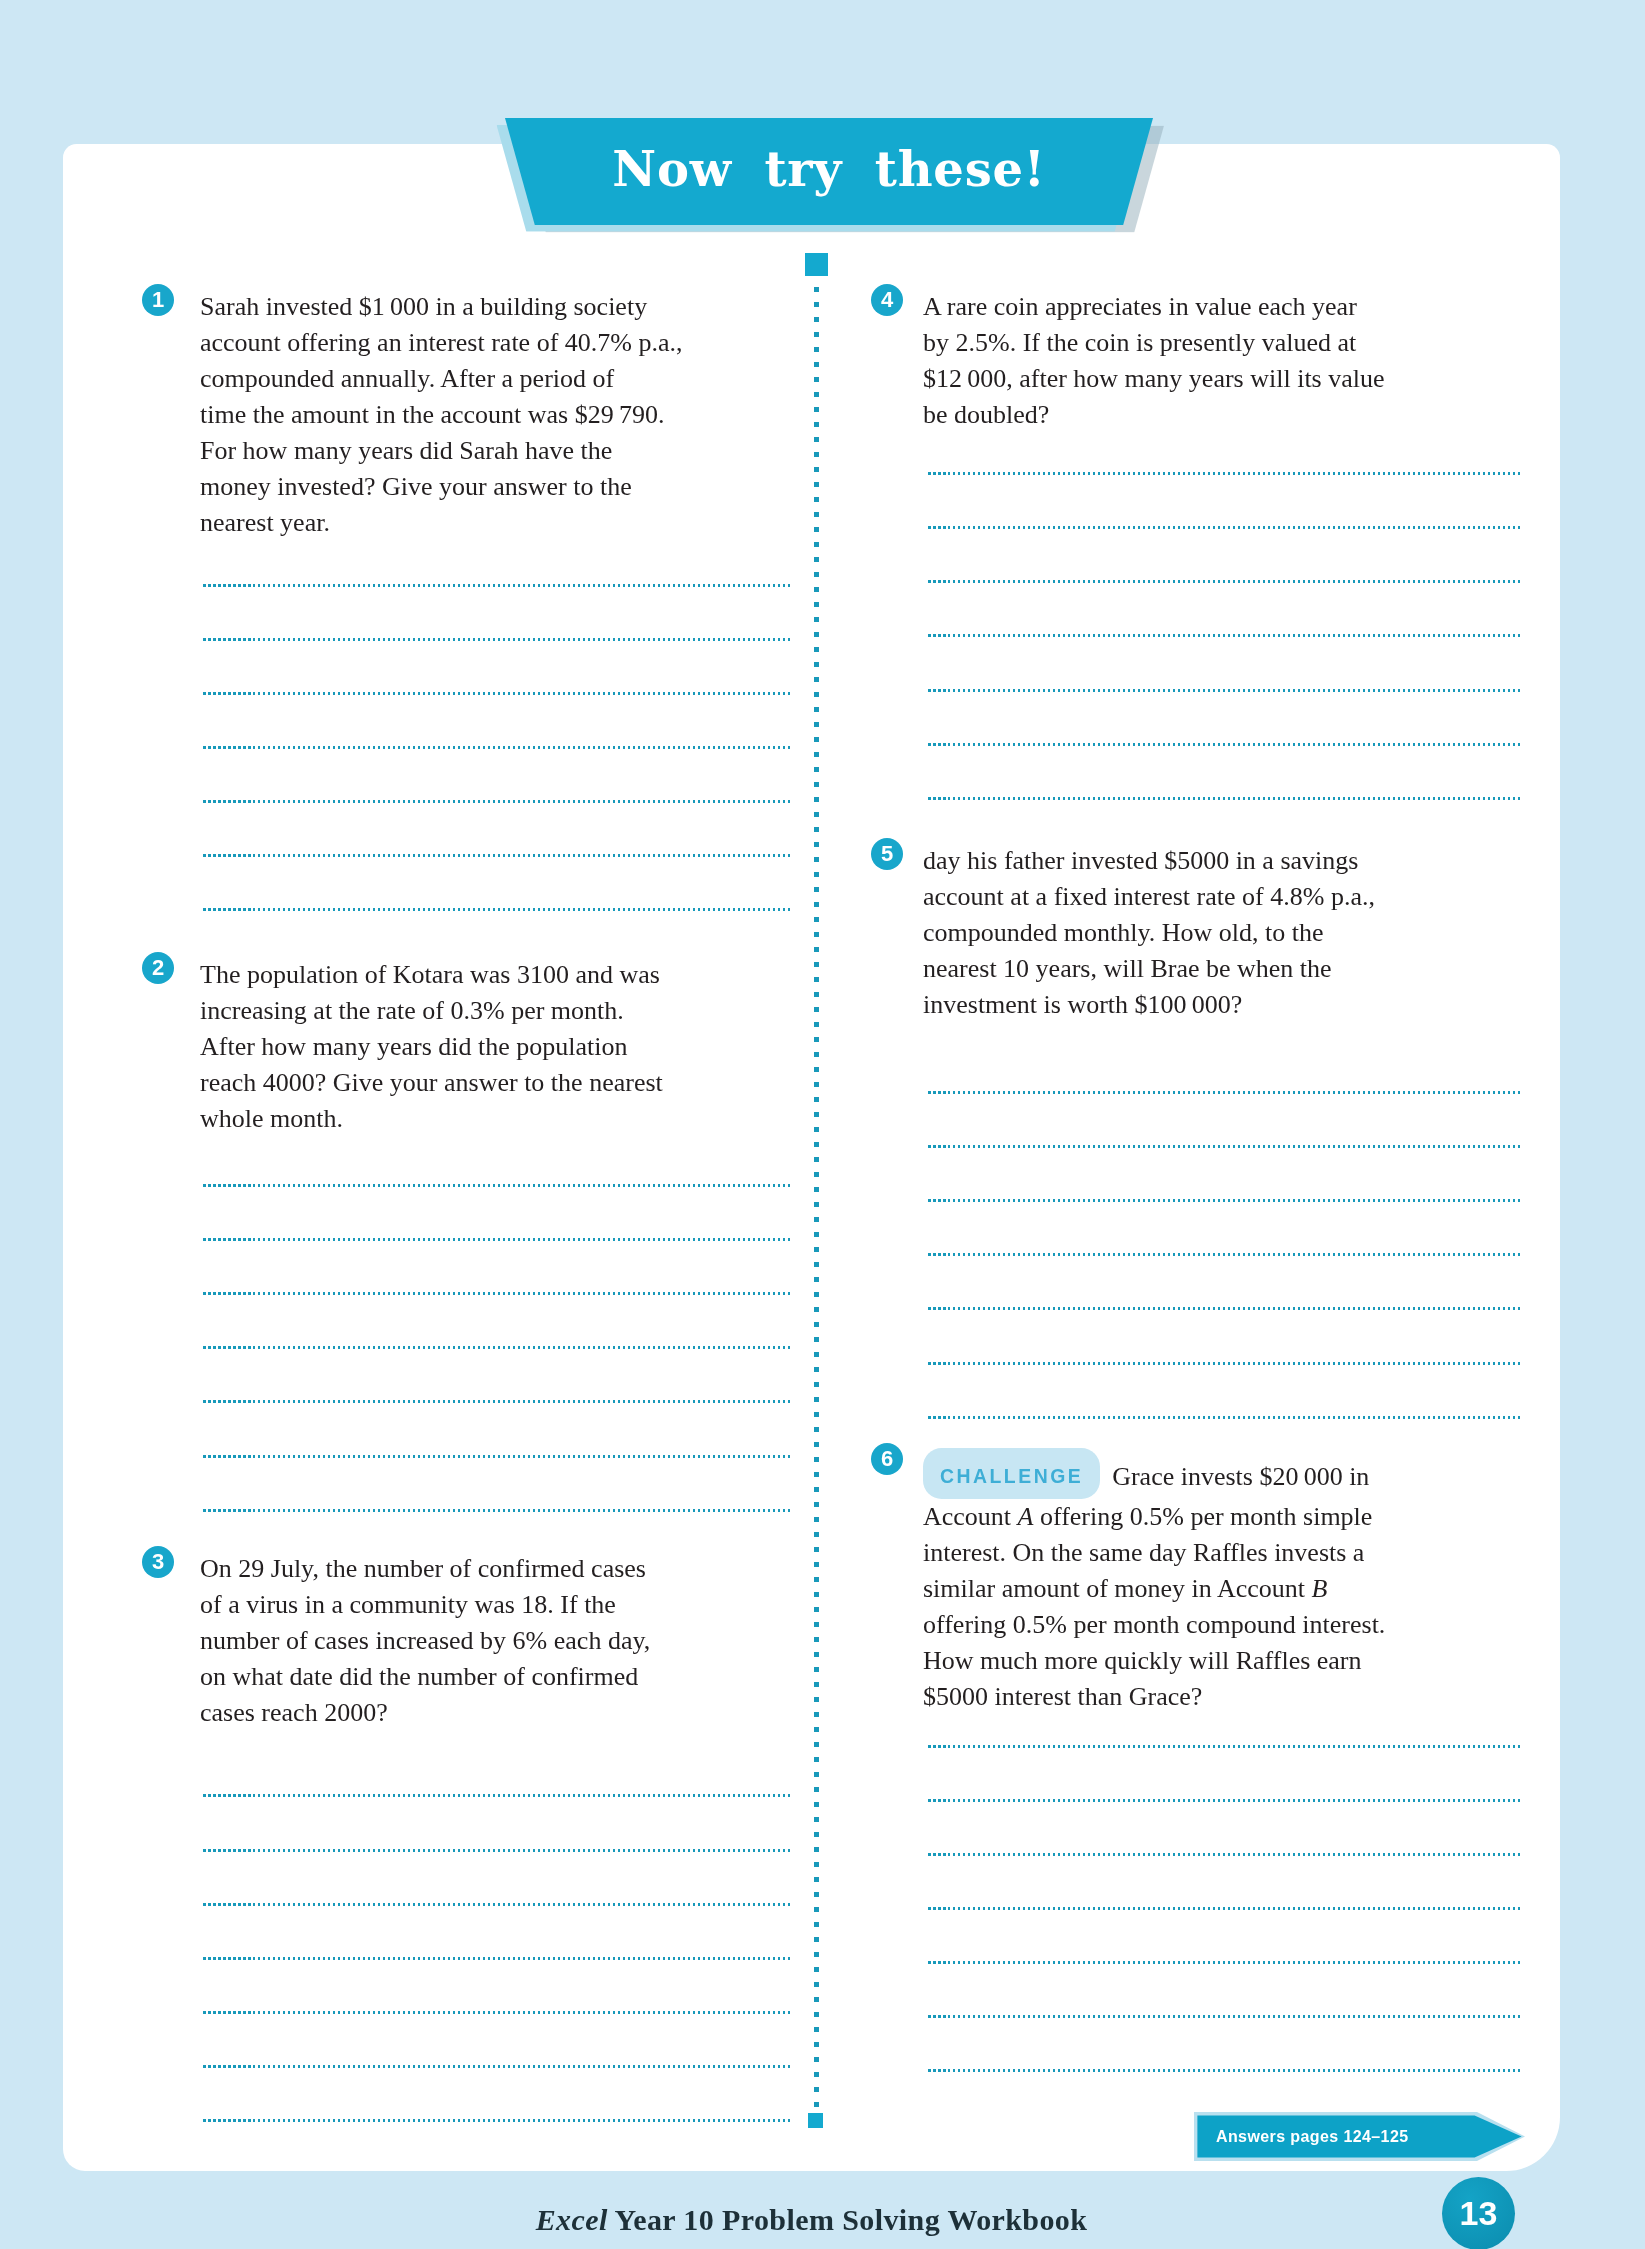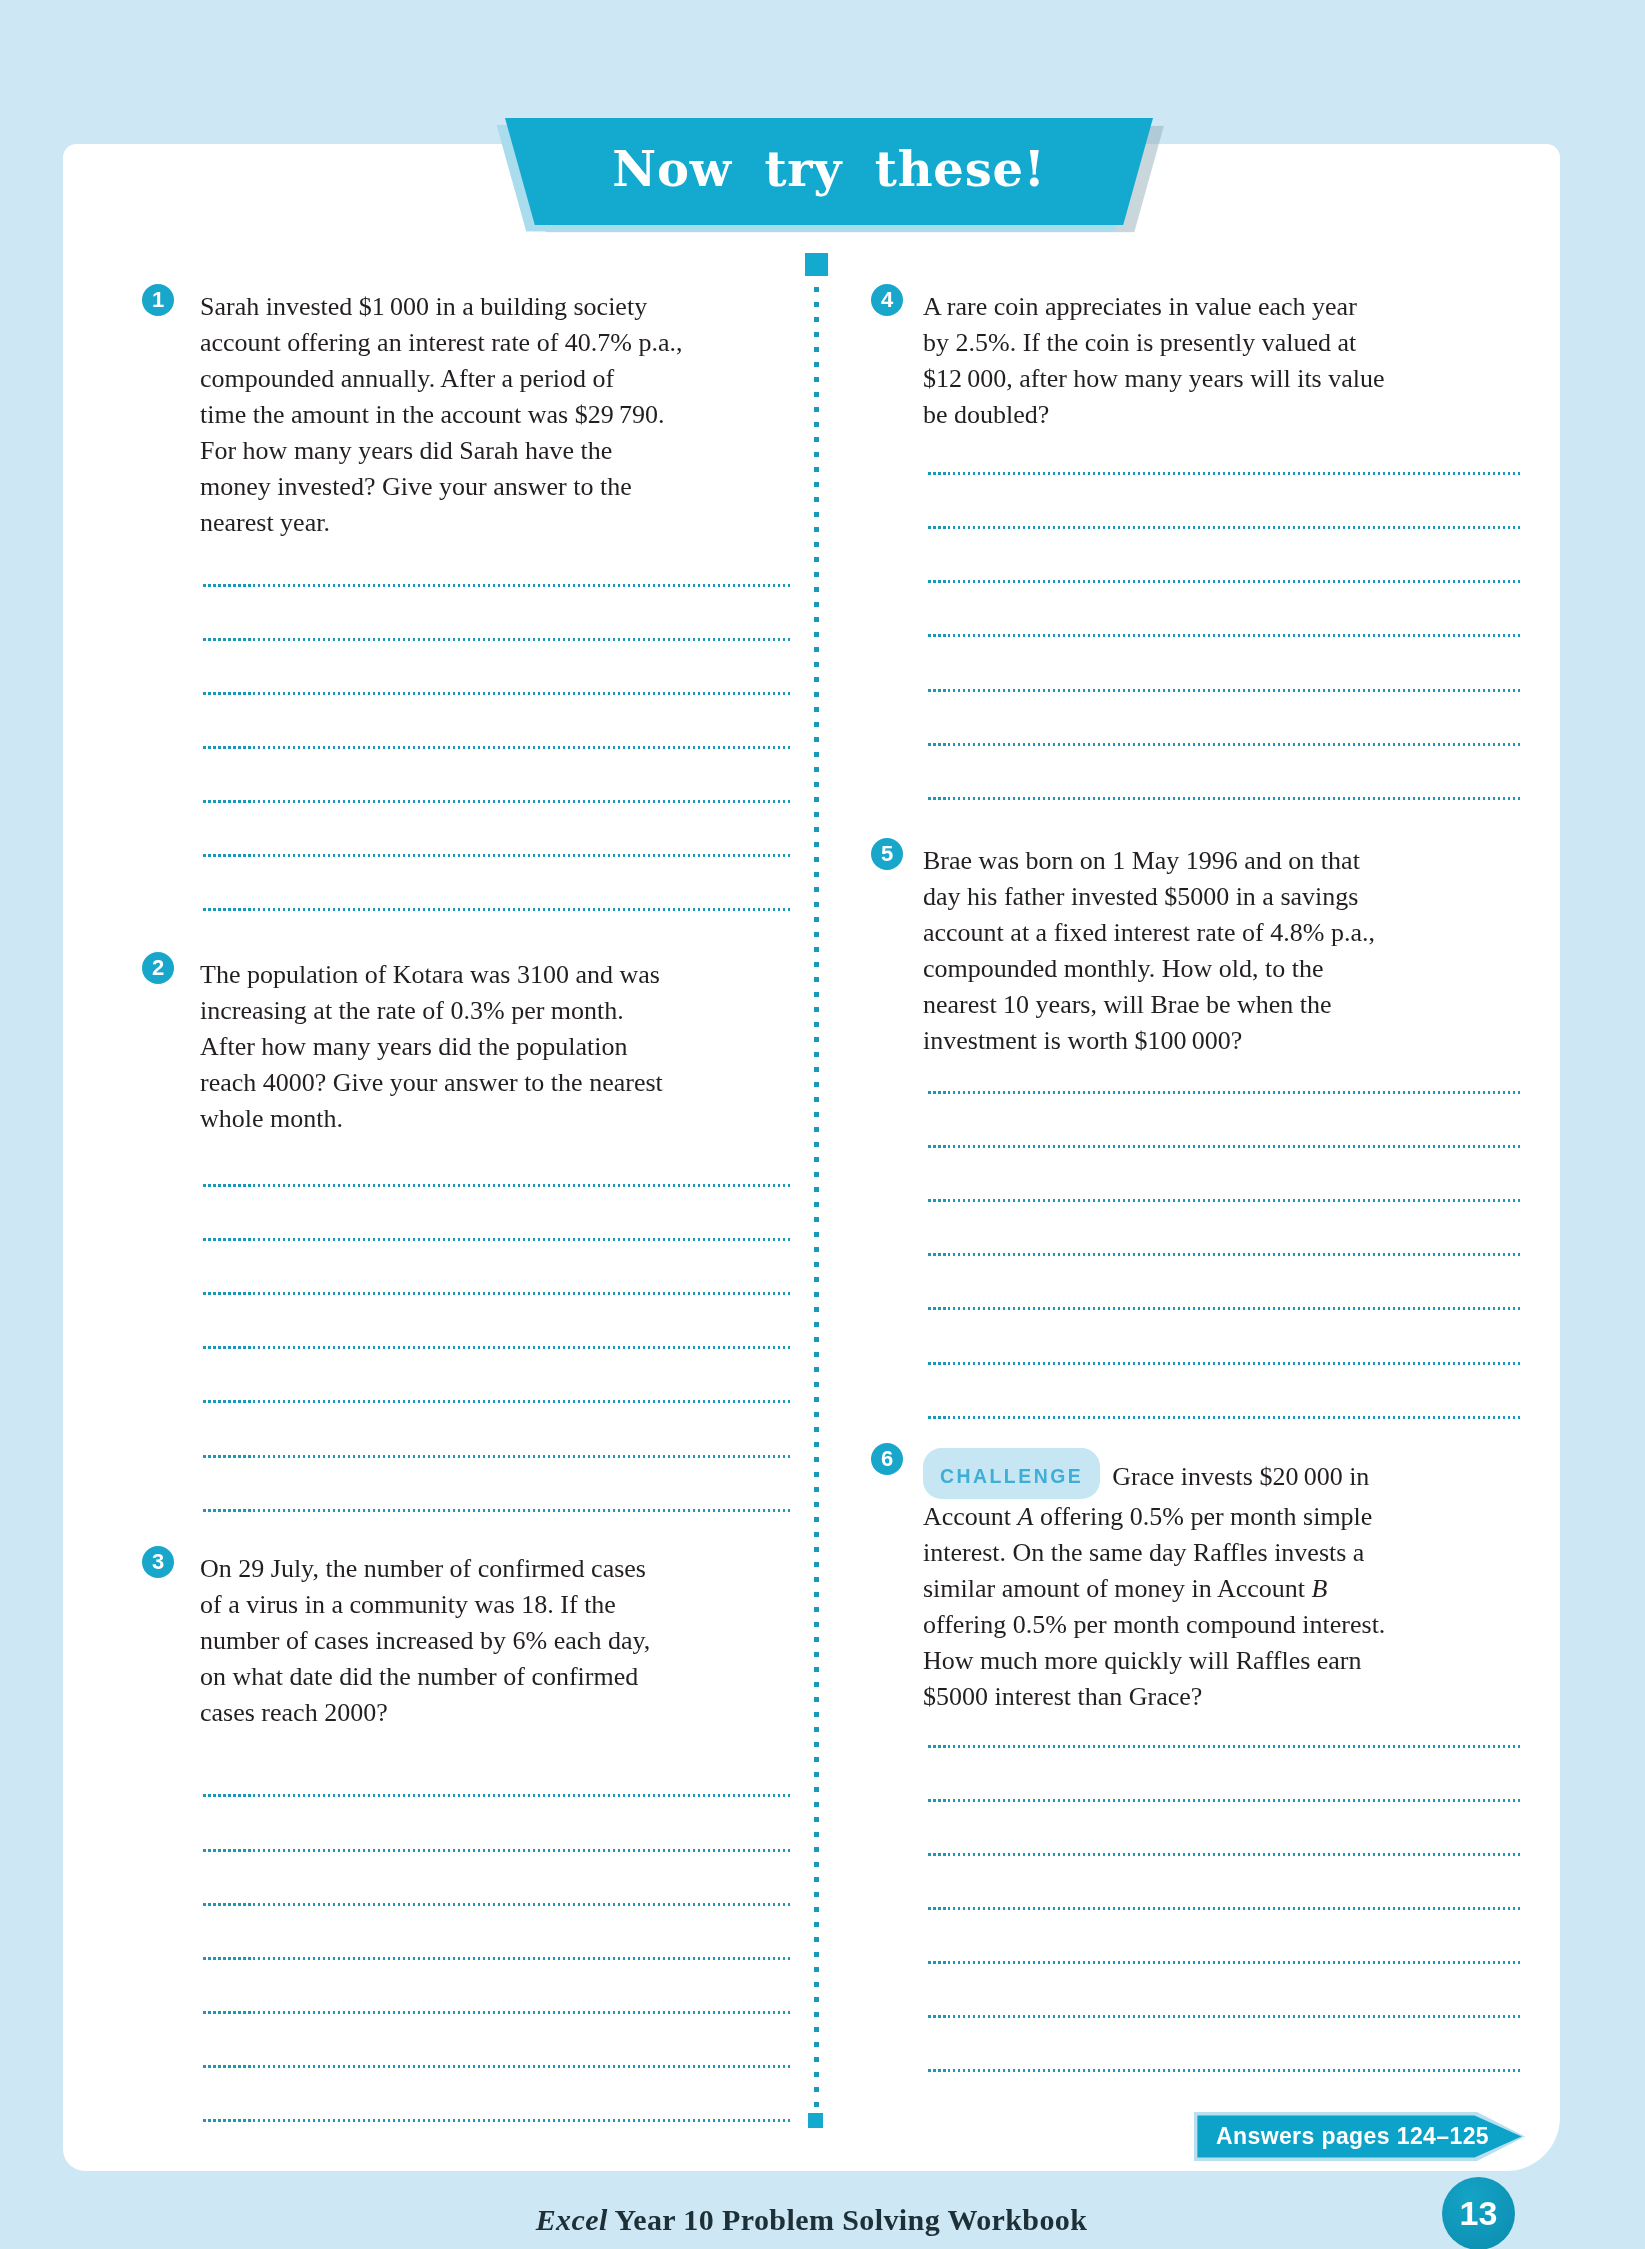--- a/index.html
+++ b/index.html
@@ -66,21 +66,21 @@
     clip-path:polygon(0 0,85.5% 0,100% 50%,85.5% 100%,0 100%);
     background:#b9e0ef;
   }
   .answers-badge-inner{
     position:absolute;left:3.4px;top:3.4px;right:3.4px;bottom:3.4px;
     clip-path:polygon(0 0,85.5% 0,100% 50%,85.5% 100%,0 100%);
     background:#0da2c7;display:flex;align-items:center;
   }
   .answers-badge-inner span{
     font-family:"Liberation Sans", sans-serif;font-weight:bold;
-    font-size:23px;color:#ffffff;padding-left:18.6px;letter-spacing:0.4px;
+    font-size:16px;color:#ffffff;padding-left:18.6px;letter-spacing:0.4px;
   }
   
   .footer{
     position:absolute;left:63px;top:2163px;width:1497px;text-align:center;
     font-family:"Liberation Serif", serif;font-weight:bold;
     font-size:30px;color:#1d3038;letter-spacing:0.4px;
   }
   .footer i{font-style:italic;}
   .page-num{
     position:absolute;left:1442px;top:2137px;width:73px;height:73px;border-radius:50%;
@@ -168,21 +168,20 @@
       </div>
       <div class="answer-line" style="left: 928px; width: 594px; top: 432px;"></div>
       <div class="answer-line" style="left: 928px; width: 594px; top: 486px;"></div>
       <div class="answer-line" style="left: 928px; width: 594px; top: 540px;"></div>
       <div class="answer-line" style="left: 928px; width: 594px; top: 594px;"></div>
       <div class="answer-line" style="left: 928px; width: 594px; top: 649px;"></div>
       <div class="answer-line" style="left: 928px; width: 594px; top: 703px;"></div>
       <div class="answer-line" style="left: 928px; width: 594px; top: 757px;"></div>
       <div class="q-circle" style="left: 871px; top: 798px;">5</div>
       <div class="q-text" style="left: 923px; top: 803px;">
-        <div class="q-line">Brae was born on 1 May 1996 and on that</div>
         <div class="q-line">day his father invested $5000 in a savings</div>
         <div class="q-line">account at a fixed interest rate of 4.8% p.a.,</div>
         <div class="q-line">compounded monthly. How old, to the</div>
         <div class="q-line">nearest 10 years, will Brae be when the</div>
         <div class="q-line">investment is worth $100 000?</div>
       </div>
       <div class="answer-line" style="left: 928px; width: 594px; top: 1051px;"></div>
       <div class="answer-line" style="left: 928px; width: 594px; top: 1105px;"></div>
       <div class="answer-line" style="left: 928px; width: 594px; top: 1159px;"></div>
       <div class="answer-line" style="left: 928px; width: 594px; top: 1213px;"></div>

